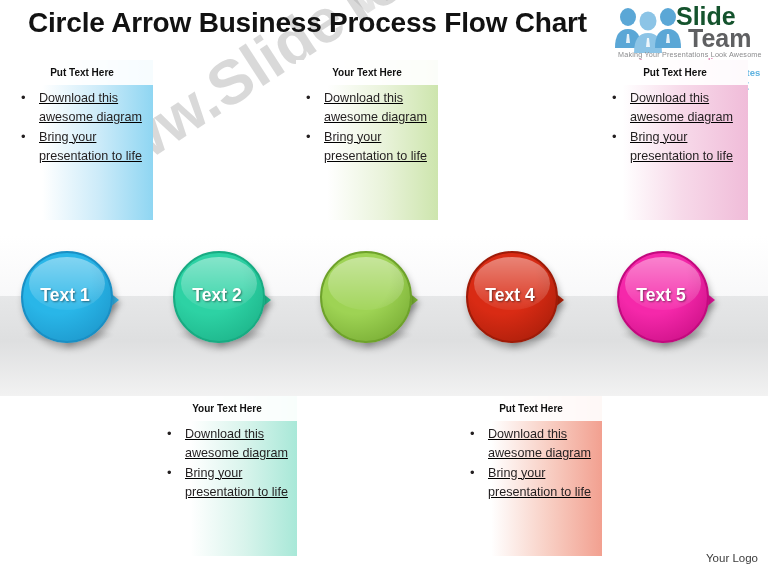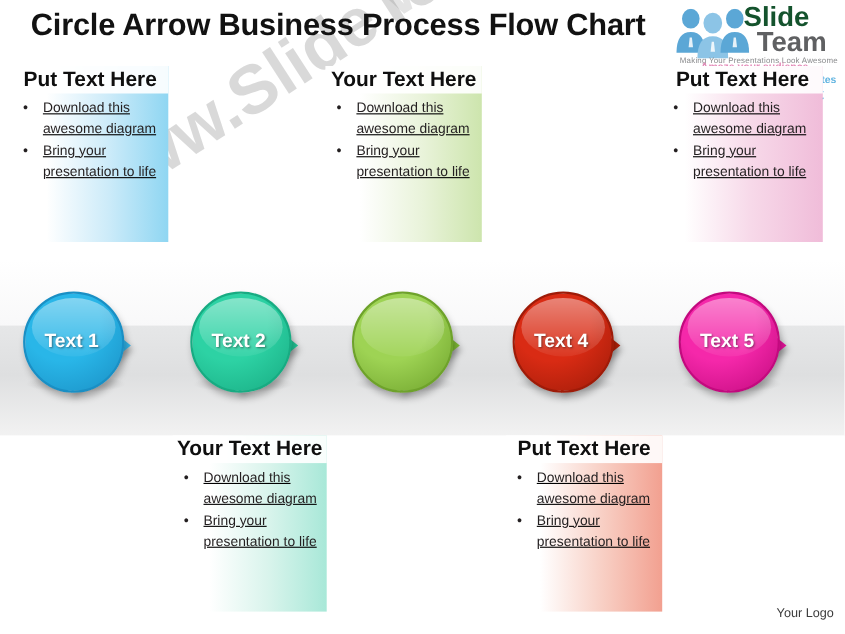--- a/index.html
+++ b/index.html
@@ -63,21 +63,21 @@
     position:absolute;left:330px;top:-30px;width:640px;height:300px;
     font-size:62px;font-weight:bold;color:rgba(130,130,130,0.22);
     transform:rotate(-33deg);transform-origin:left top;white-space:nowrap;
     pointer-events:none;
   }
 
   
   .tbox{position:absolute;}
   .tbox .hd{
     height:25px;line-height:25px;text-align:center;
-    font-size:19px;font-weight:bold;color:#0f0f0f;
+    font-size:10px;font-weight:bold;color:#0f0f0f;
     background:#ffffff;
   }
   .tbox .body{padding:4px 2px 4px 2px;text-decoration:underline;}
   .tbox ul{margin:0;padding:0;list-style:none;}
   .tbox li{
     position:relative;padding-left:26px;font-size:12.6px;color:#231f20;
     line-height:19.3px;margin:0 0 0 0;
   }
   .tbox li:before{
     content:"•";position:absolute;left:8px;top:-1px;font-size:13px;color:#231f20;
@@ -93,21 +93,21 @@
                background:linear-gradient(to right,#ffffff 0%,#ffffff 24%,#d9f4ec 62%,#a8e8d8 100%);}
   .box-salmon {left:460px; top:396px; width:142px;height:160px;
                background:linear-gradient(to right,#ffffff 0%,#ffffff 22%,#f8cfc4 62%,#f2a090 100%);}
 
   
   .box-blue .hd,.box-green .hd,.box-pinktop .hd,.box-mint .hd,.box-salmon .hd{
     background:rgba(255,255,255,0.92);
   }
 
   
-  .node{position:absolute;top:265px;width:120px;height:100px;text-decoration:underline;}
+  .node{position:absolute;top:251px;width:120px;height:100px;text-decoration:underline;}
   .node .arrow{position:absolute;left:44px;top:6px;width:0;height:0;z-index:1;
     border-top:43px solid transparent;border-bottom:43px solid transparent;}
   .node .circ{
     position:absolute;left:0;top:0;width:88px;height:88px;border-radius:50%;
     z-index:2;box-shadow:2px 5px 7px rgba(0,0,0,0.28);
     overflow:hidden;
   }
   .node .circ .gloss{
     position:absolute;left:7%;top:5%;width:86%;height:60%;border-radius:50%;
     background:linear-gradient(to bottom, rgba(255,255,255,0.42) 0%, rgba(255,255,255,0.06) 100%);

